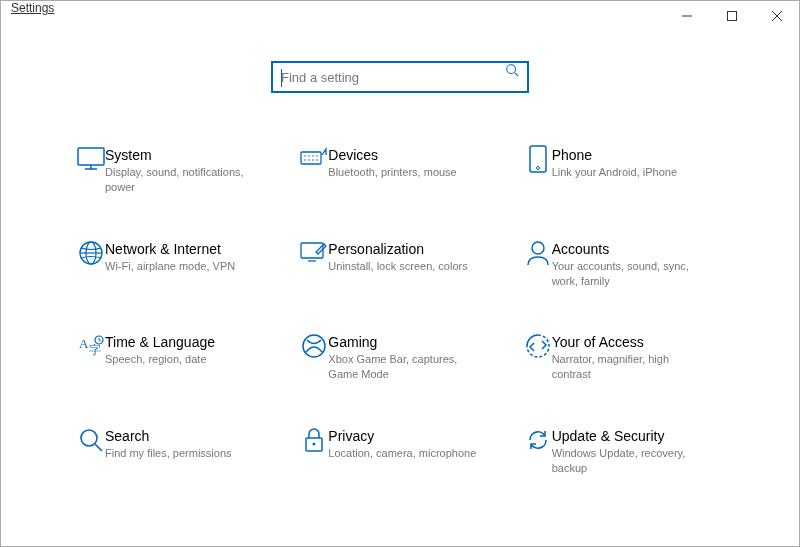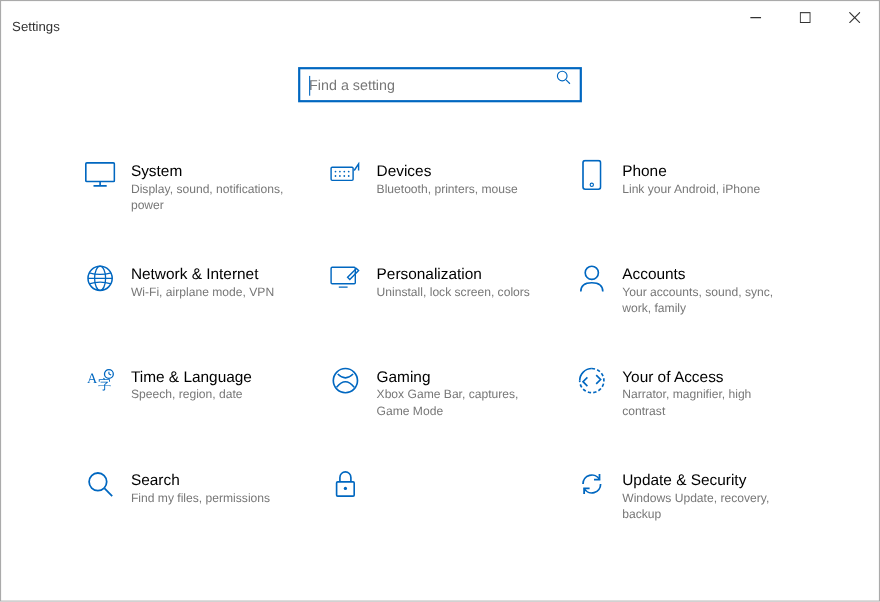--- a/index.html
+++ b/index.html
@@ -15,24 +15,25 @@
   .window {
     background: #fff;
     width: 800px;
     height: 547px;
     border: 1px solid #aaa;
     position: relative;
   }
   .titlebar {
     height: 30px;
     display: flex;
-    align-items: flex-end;
+    align-items: flex-start;
     padding-left: 10px;
     font-size: 12px;
     color: #333;
+    text-decoration: underline;
   }
   .titlebar-title { flex: 0 0 auto; }
   .titlebar-spacer { flex: 1; }
   .titlebar-btns { display: flex; }
   .titlebar-btn {
     width: 45px;
     height: 30px;
     display: flex;
     align-items: center;
     justify-content: center;
@@ -76,21 +77,20 @@
     color: #0067c0;
   }
   .grid {
     display: grid;
     grid-template-columns: repeat(3, 1fr);
     column-gap: 12px;
     row-gap: 36px;
   }
   .tile {
     display: flex;
-    gap: 14px;
     padding: 4px 6px;
     position: relative;
     align-items: flex-start;
   }
   .tile-icon {
     width: 28px;
     height: 28px;
     flex: 0 0 28px;
     color: #0067c0;
     display: flex;
@@ -316,20 +316,24 @@
       </div>
 
       <div class="tile">
         <div class="tile-icon">
           <svg width="22" height="26" viewBox="0 0 22 26">
               <rect x="3" y="11" width="16" height="13" rx="1" fill="none" stroke="#0067c0" stroke-width="1.5"></rect>
               <path d="M6 11 V7 a5 5 0 0 1 10 0 V11" fill="none" stroke="#0067c0" stroke-width="1.5"></path>
               <circle cx="11" cy="17" r="1.5" fill="#0067c0"></circle>
             </svg>
         </div>
+        <div class="tile-text">
+          <div class="tile-title">Privacy</div>
+          <div class="tile-sub">Location, camera, microphone</div>
+        </div>
       </div>
 
       <div class="tile">
         <div class="tile-icon">
           <svg width="26" height="26" viewBox="0 0 26 26">
               <path d="M5 13 A8 8 0 0 1 20 9" fill="none" stroke="#0067c0" stroke-width="1.6"></path>
               <polyline points="20,4 20,9 15,9" fill="none" stroke="#0067c0" stroke-width="1.6"></polyline>
               <path d="M21 13 A8 8 0 0 1 6 17" fill="none" stroke="#0067c0" stroke-width="1.6"></path>
               <polyline points="6,22 6,17 11,17" fill="none" stroke="#0067c0" stroke-width="1.6"></polyline>
             </svg>

